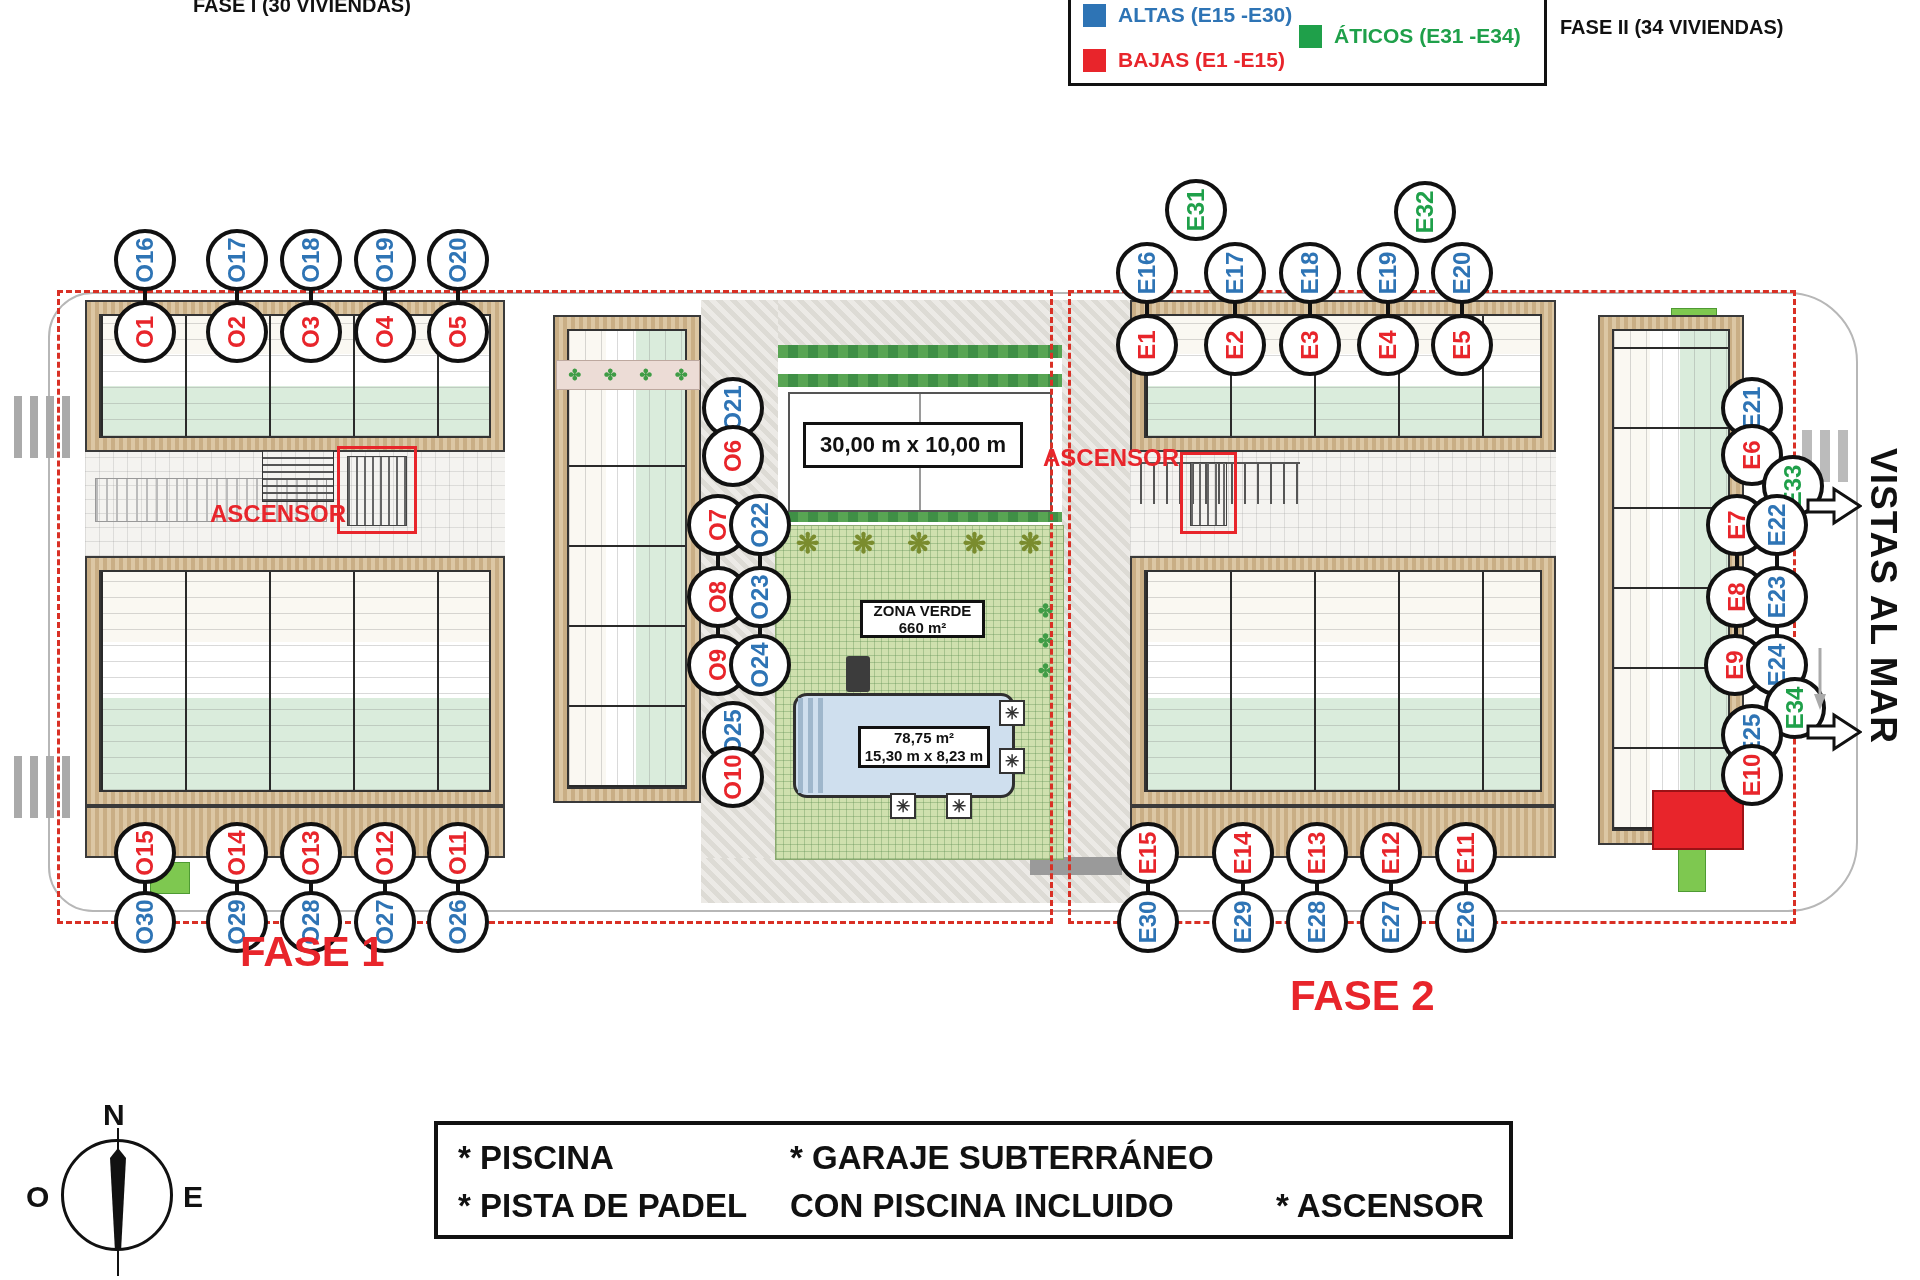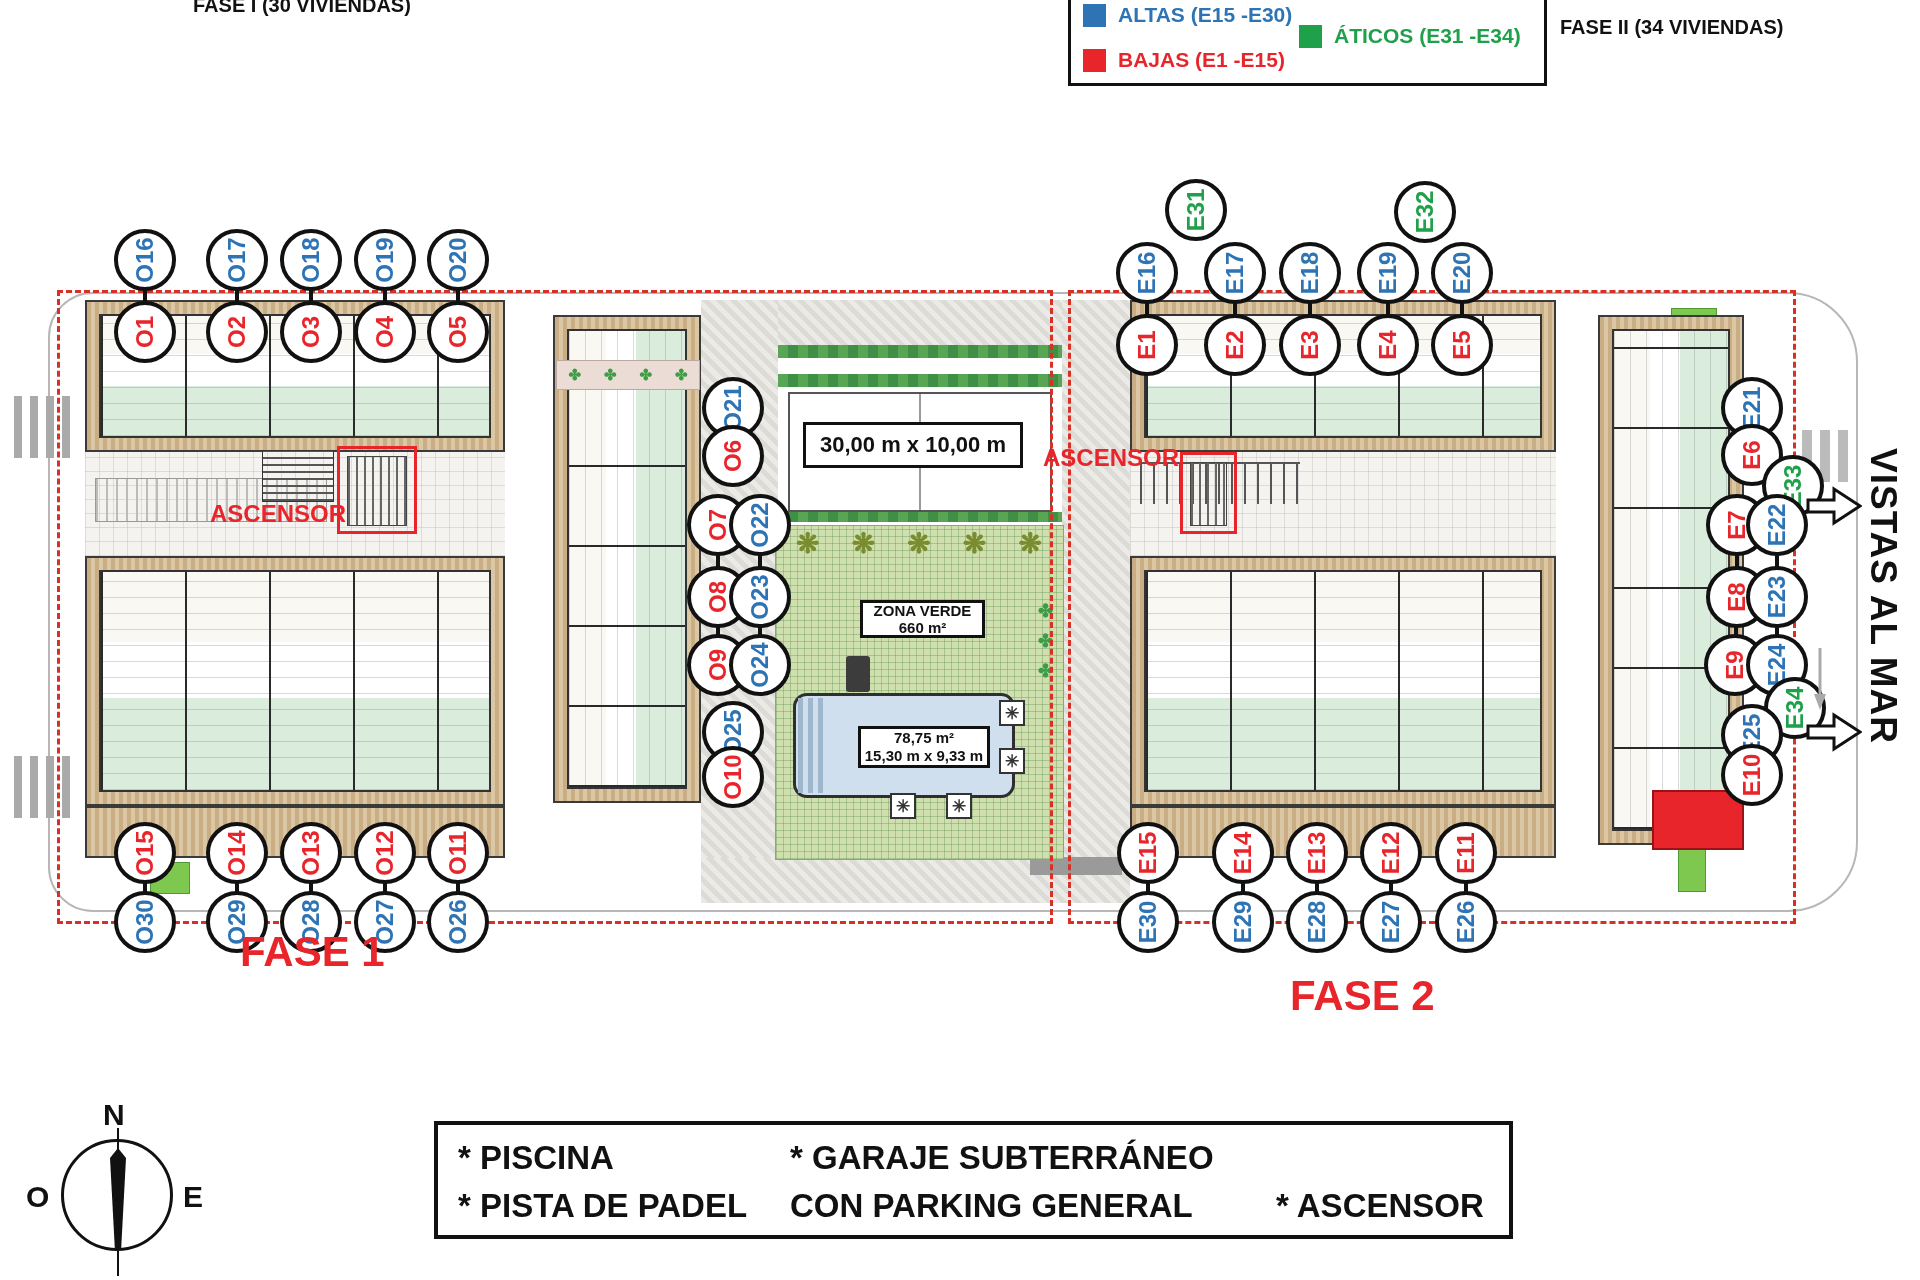--- a/index.html
+++ b/index.html
@@ -186,21 +186,21 @@
   <div class="labelbox" style="left:860px;top:600px;width:125px;height:38px;font-size:15px;line-height:17px;">
     <span>ZONA VERDE</span>
     <span>660 m²</span>
   </div>
   <div class="bbq" style="left:846px;top:656px;"></div>
   <div class="pool" style="left:793px;top:693px;width:222px;height:105px;">
       <div class="steps"></div>
     </div>
   <div class="labelbox" style="left:858px;top:726px;width:132px;height:42px;font-size:15px;line-height:18px;">
     <span>78,75 m²</span>
-    <span>15,30 m x 9,33 m</span>
+    <span>15,30 m x 8,23 m</span>
   </div>
   <div class="parasol" style="left:999px;top:700px;"></div>
   <div class="parasol" style="left:999px;top:748px;"></div>
   <div class="parasol" style="left:890px;top:793px;"></div>
   <div class="parasol" style="left:946px;top:793px;"></div>
 
   <div class="dash" style="left:57px;top:290px;width:990px;height:628px;"></div>
   <div class="dash" style="left:1068px;top:290px;width:722px;height:628px;"></div>
 
   <div id="connectors">
@@ -474,21 +474,21 @@
         <span class="sw" style="background: rgb(31, 160, 74);"></span>
         <span class="ltx" style="color: rgb(31, 160, 74);">ÁTICOS (E31 -E34)</span>
       </div>
     </div>
   <div class="ltitle" style="left:1560px;top:16px;">FASE II (34 VIVIENDAS)</div>
 
   <div class="amenbox" id="amenbox">
       <div class="amen" style="left: 20px; top: 14px;">* PISCINA</div>
       <div class="amen" style="left: 20px; top: 62px;">* PISTA DE PADEL</div>
       <div class="amen" style="left: 352px; top: 14px;">* GARAJE SUBTERRÁNEO</div>
-      <div class="amen" style="left: 352px; top: 62px;">CON PARKING GENERAL</div>
+      <div class="amen" style="left: 352px; top: 62px;">CON PISCINA INCLUIDO</div>
       <div class="amen" style="left: 838px; top: 62px;">* ASCENSOR</div>
     </div>
 
   <div class="compass-circle"></div>
   <div class="needle-line"></div>
   <div class="needle"></div>
   <div class="cletter" style="left:103px;top:1098px;">N</div>
   <div class="cletter" style="left:26px;top:1180px;">O</div>
   <div class="cletter" style="left:183px;top:1180px;">E</div>
 

